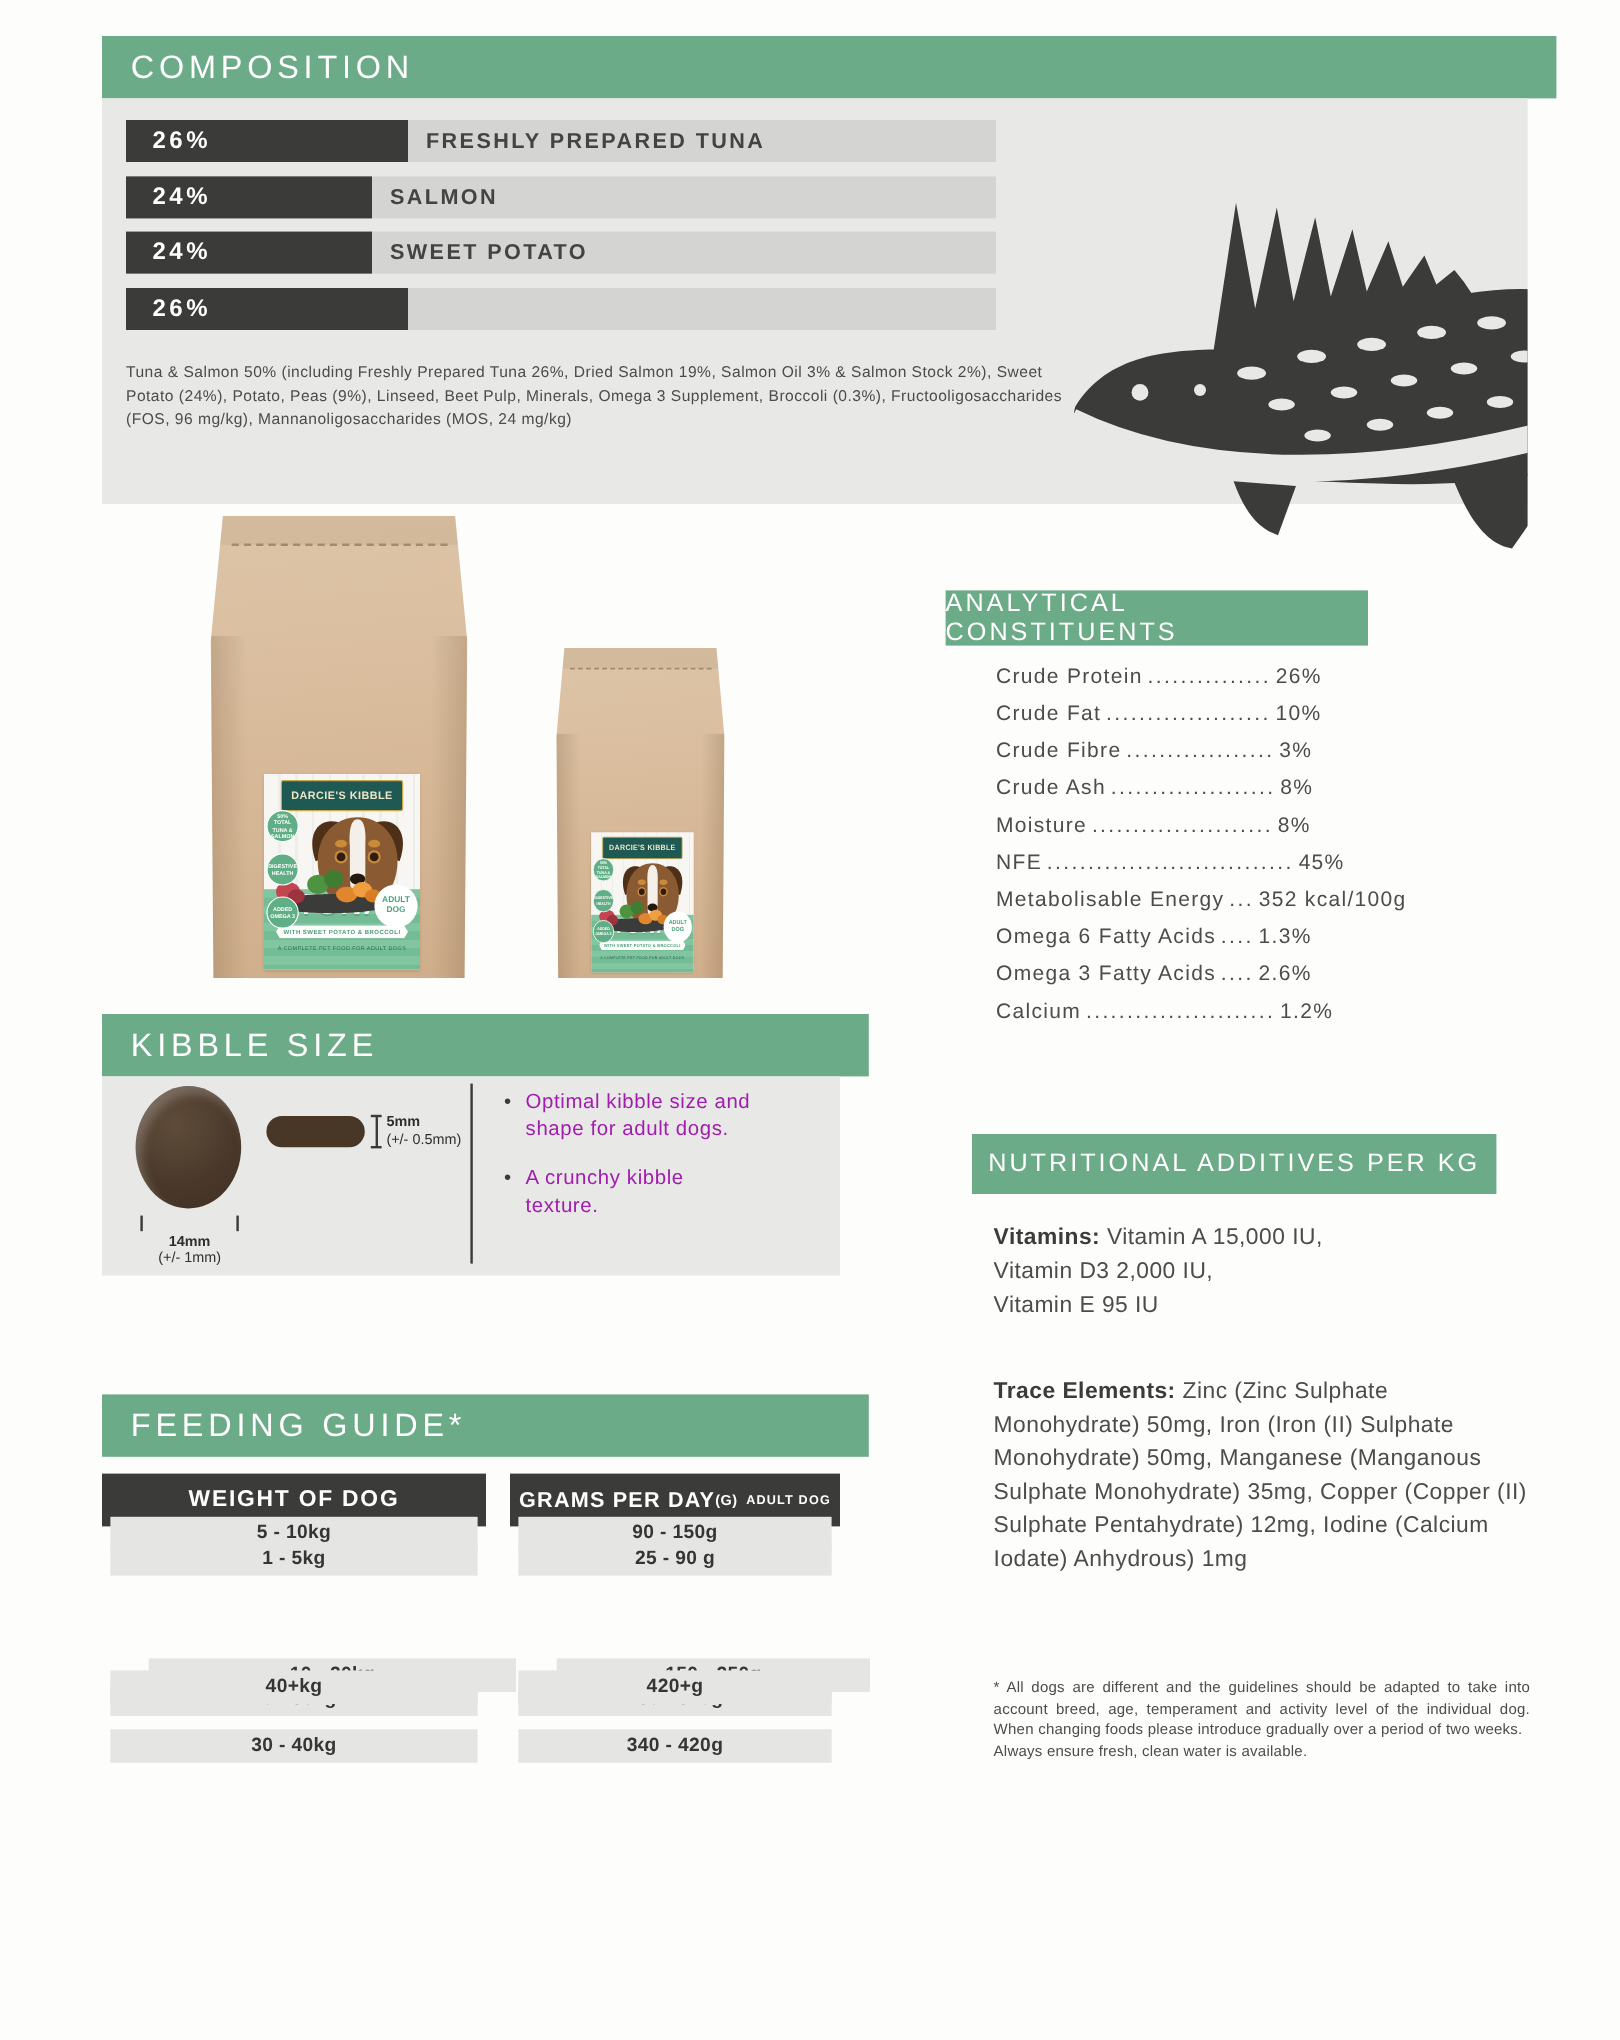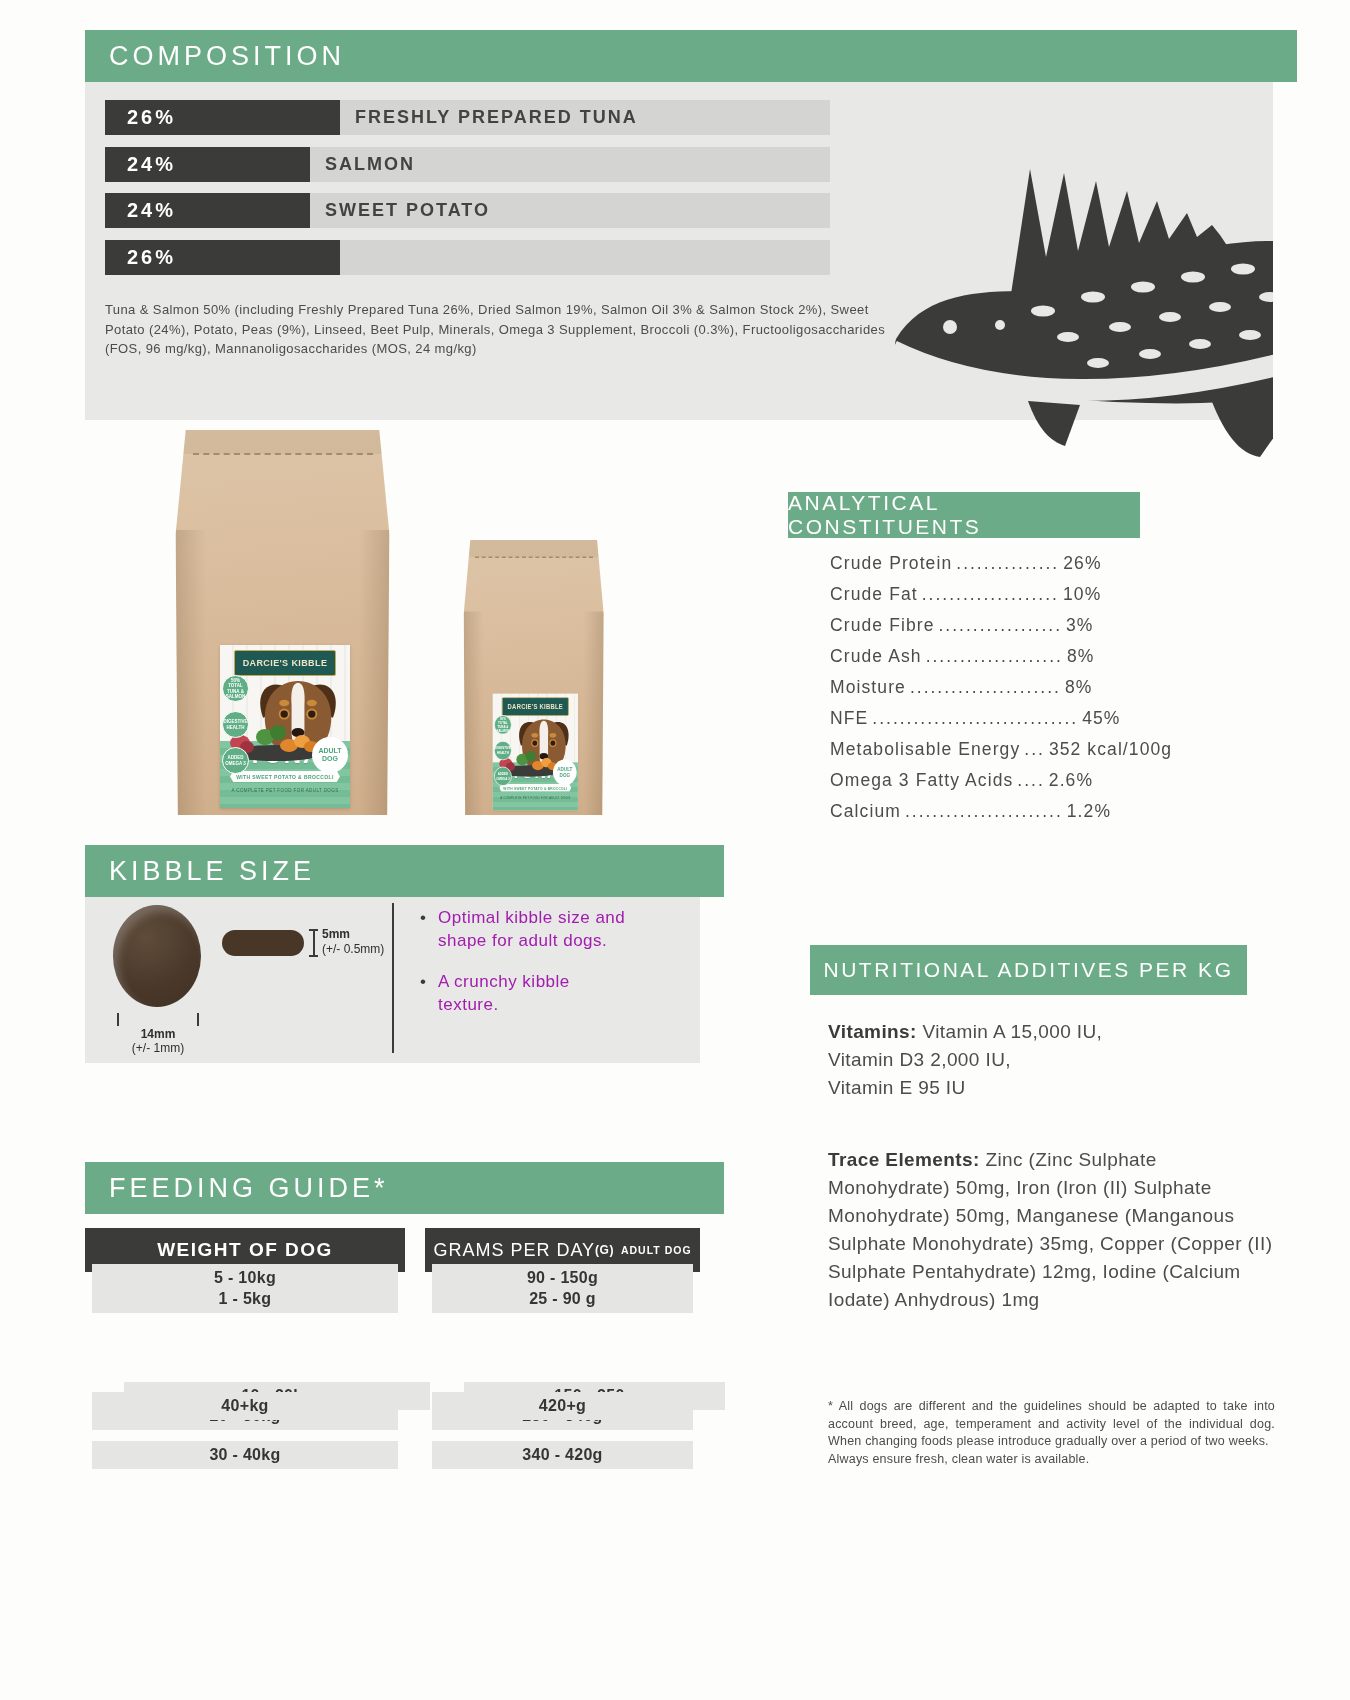--- a/index.html
+++ b/index.html
@@ -132,21 +132,21 @@
   #trace-par{left:828px;top:1146px;width:452px;}
   .pre{white-space:pre-line;}
   #footnote{left:828px;top:1398px;width:447px;font-size:12.5px;line-height:17.5px;
     text-align:justify;color:#4c4c4a;letter-spacing:.2px;white-space:pre-line;}
 
   
   #feed-head{left:85px;top:1162px;width:615px;height:52px;}
   .th-dark{background:#3b3b39;color:#fff;display:flex;align-items:center;justify-content:center;}
   #feed-th1{left:85px;top:1228px;width:320px;height:44px;font-weight:700;font-size:19px;letter-spacing:1.5px;}
   #feed-th2{left:425px;top:1228px;width:275px;height:44px;}
-  #feed-th2 .main{font-weight:400;font-size:18px;letter-spacing:1px;}
+  #feed-th2 .main{font-weight:700;font-size:18px;letter-spacing:1px;}
   #feed-th2 .g{font-weight:700;font-size:12px;letter-spacing:.5px;}
   #feed-th2 .tag{font-weight:700;font-size:10.5px;letter-spacing:1px;margin-left:7px;}
   .feed-cell{position:absolute;height:28px;background:#e5e5e3;display:flex;align-items:center;justify-content:center;
     font-weight:700;font-size:16px;color:#353533;letter-spacing:.3px;}
   .fc1{left:92px;width:306px;} .fc2{left:432px;width:261px;}
   .fr0{top:1285px;} .fr1{top:1264px;} .fr2{top:1382px;margin-left:32px;} .fr3{top:1402px;} .fr4{top:1441px;} .fr5{top:1392px;}
 </style>
 </head>
 <body>
 
@@ -324,20 +324,21 @@
   <span>ANALYTICAL CONSTITUENTS</span>
 </div>
 <div class="abs" id="an-list">
   <div class="an-row"><span>Crude Protein</span><span class="dots">...............</span><span>26%</span></div>
   <div class="an-row"><span>Crude Fat</span><span class="dots">....................</span><span>10%</span></div>
   <div class="an-row"><span>Crude Fibre</span><span class="dots">..................</span><span>3%</span></div>
   <div class="an-row"><span>Crude Ash</span><span class="dots">....................</span><span>8%</span></div>
   <div class="an-row"><span>Moisture</span><span class="dots">......................</span><span>8%</span></div>
   <div class="an-row"><span>NFE</span><span class="dots">..............................</span><span>45%</span></div>
   <div class="an-row"><span>Metabolisable Energy</span><span class="dots">...</span><span>352 kcal/100g</span></div>
+  <div class="an-row"><span>Omega 6 Fatty Acids</span><span class="dots">....</span><span>1.3%</span></div>
   <div class="an-row"><span>Omega 3 Fatty Acids</span><span class="dots">....</span><span>2.6%</span></div>
   <div class="an-row"><span>Calcium</span><span class="dots">.......................</span><span>1.2%</span></div>
 </div>
 
 <div class="abs green-bar left-pad" id="kib-head">
   <span>KIBBLE SIZE</span>
 </div>
 <div class="abs" id="kib-body"></div>
 <div class="abs" id="kib-circle"></div>
 <div class="abs tick-v" id="kib-tick-l"></div>

